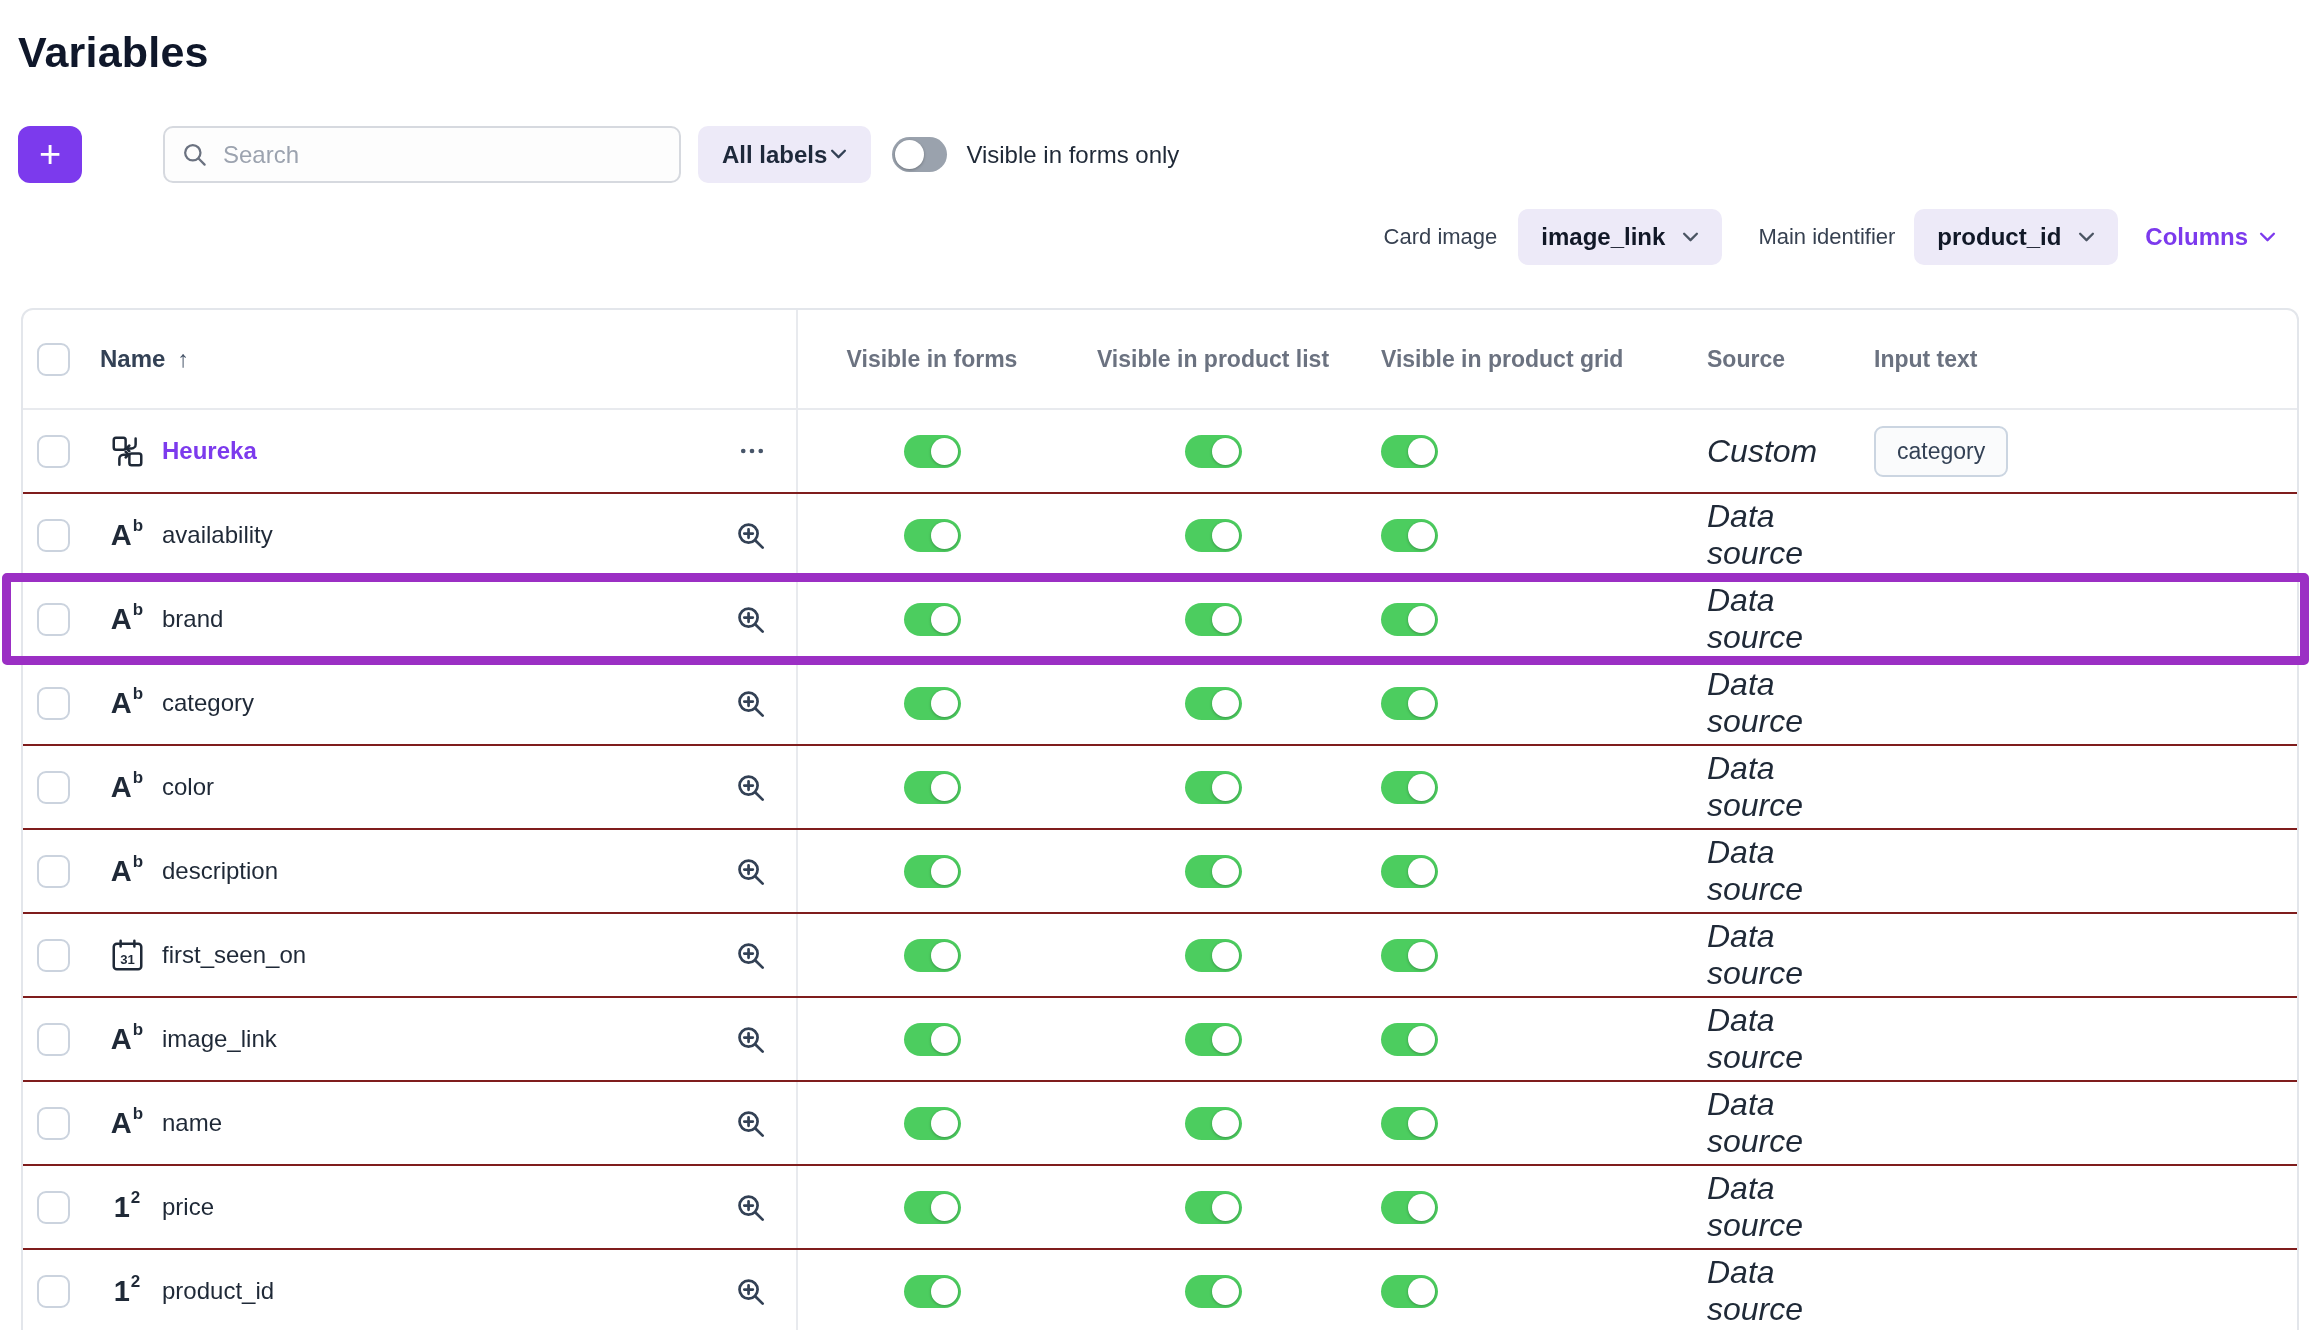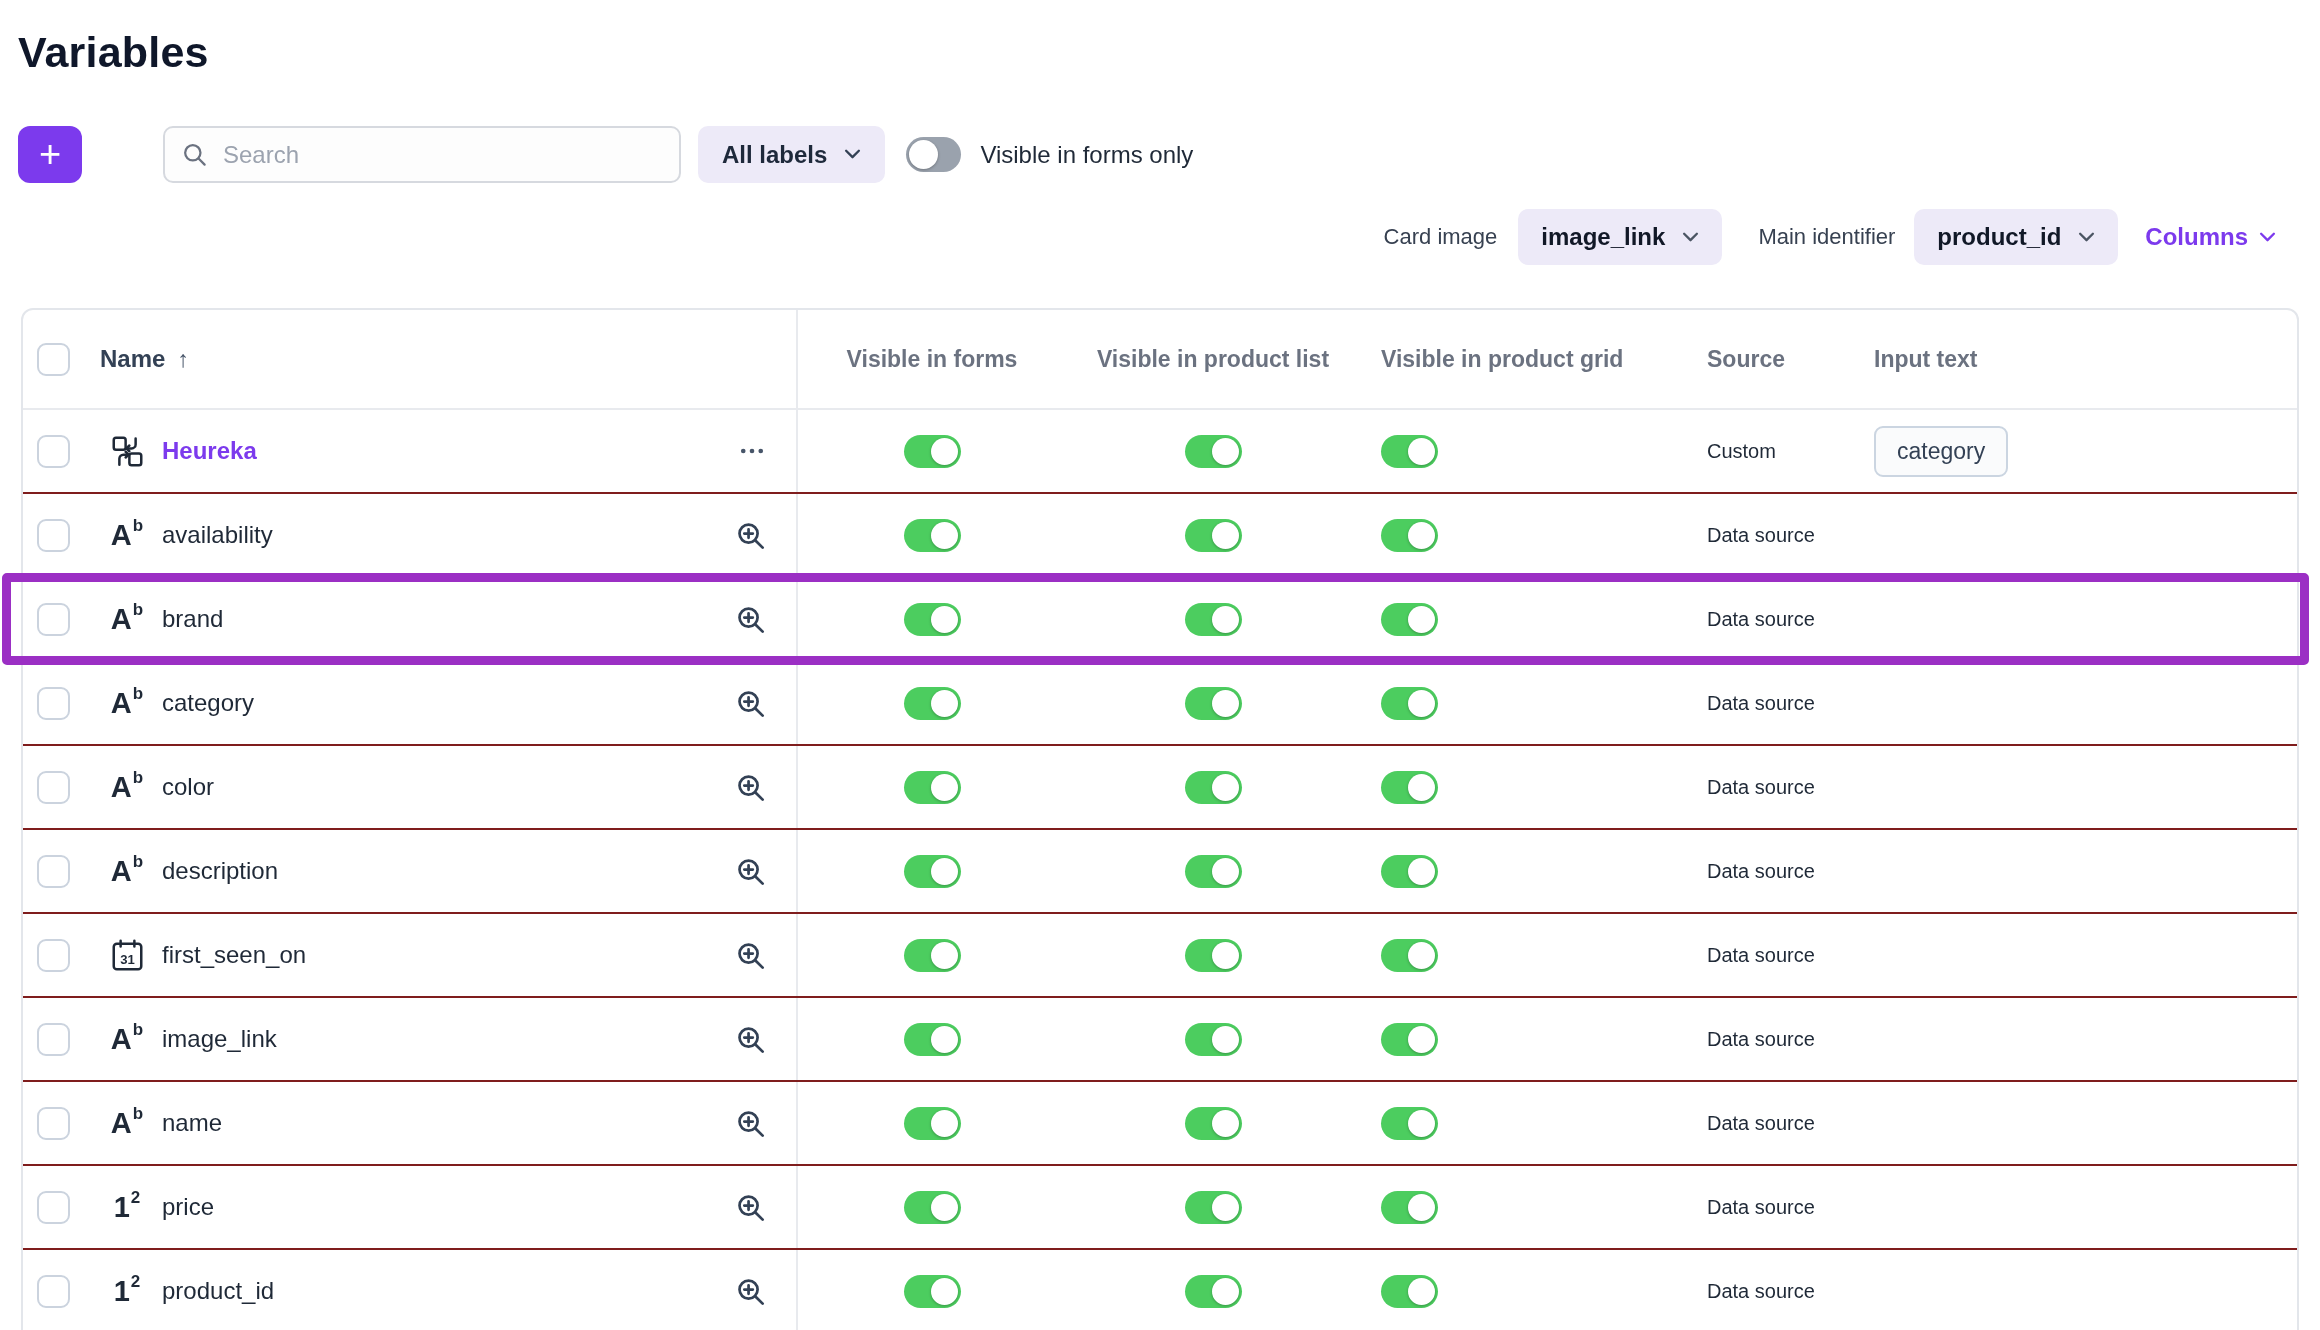--- a/index.html
+++ b/index.html
@@ -12,21 +12,21 @@
   .toolbar{display:flex;align-items:center;margin:50px 0 0 18px;height:57px;}
   .add-btn{width:64px;height:57px;border-radius:12px;background:#7C3AED;color:#fff;display:flex;
     align-items:center;justify-content:center;font-size:38px;font-weight:500;cursor:pointer;flex:none;}
   .search-box{margin-left:81px;width:498px;height:53px;border:2px solid #D6D9DF;border-radius:10px;
     background:#FDFDFD;display:flex;align-items:center;padding-left:16px;box-sizing:content-box;}
   .search-ic{width:27px;height:27px;fill:none;stroke:#6B7280;stroke-width:2;stroke-linecap:round;flex:none;}
   .search-box input{border:none;outline:none;background:transparent;margin-left:13px;width:420px;
     font-family:"Liberation Sans",sans-serif;font-size:24px;color:#111827;}
   .search-box input::placeholder{color:#9CA3AF;}
   .labels-btn{margin-left:17px;height:57px;padding:0 24px;background:#EDEAF8;border-radius:10px;
-    display:flex;align-items:center;gap:17px;font-size:24px;font-weight:700;color:#1E293B;cursor:pointer;}
+    display:flex;align-items:center;gap:3px;font-size:24px;font-weight:700;color:#1E293B;cursor:pointer;}
   .chev{width:17px;height:11px;fill:none;stroke:currentColor;stroke-width:2.2;stroke-linecap:round;stroke-linejoin:round;flex:none;}
   .labels-btn .chev{color:#334155;}
 
   .toggle{position:relative;width:57px;height:33px;border-radius:17px;flex:none;display:inline-block;cursor:pointer;}
   .toggle .knob{position:absolute;top:3px;width:27px;height:27px;border-radius:50%;background:#fff;
     box-shadow:0 1px 3px rgba(0,0,0,.28);}
   .toggle.on{background:#4CCD5F;} .toggle.on .knob{right:3px;}
   .toggle.off{background:#9AA2AD;} .toggle.off .knob{left:3px;}
   .toggle.big{width:55px;height:35px;border-radius:18px;margin-left:21px;}
   .toggle.big .knob{width:29px;height:29px;}
@@ -64,21 +64,21 @@
   .ticon{margin-left:36px;width:42px;flex:none;display:flex;align-items:center;justify-content:center;color:#1F2937;}
   .ab .g-main{font-size:29px;font-weight:800;color:#1F2937;font-style:normal;}
   .ab .g-sub{font-size:17px;font-weight:700;color:#1F2937;position:relative;top:-9px;margin-left:1px;font-style:normal;}
   .cust-ic,.cal-ic{width:35px;height:35px;fill:none;stroke:#1F2937;stroke-width:2;stroke-linecap:round;stroke-linejoin:round;}
   .cal-ic text{stroke:none;fill:#1F2937;font-size:10.5px;font-weight:700;font-family:"Liberation Sans",sans-serif;}
   .vname{margin-left:14px;font-size:24px;color:#1F2937;}
   .vname.link{color:#7C3AED;font-weight:700;cursor:pointer;}
   .action{margin-left:auto;margin-right:30px;display:flex;align-items:center;cursor:pointer;}
   .zoom-ic{width:31px;height:31px;fill:none;stroke:#334155;stroke-width:2.1;stroke-linecap:round;}
   .dots-ic{width:28px;height:28px;fill:#475569;}
-  .src{font-size:20px;color:#1F2937;}
+  .src{font-size:32px;color:#1F2937;font-style:italic;}
   .chip{padding:10px 21px;border:2px solid #CBD5E1;border-radius:9px;background:#FAFBFC;font-size:23px;color:#334155;cursor:pointer;}
 
   .row.hl::after{content:"";position:absolute;left:-21px;right:-12px;top:-5px;bottom:-5px;
     border:9px solid #9B2FC4;border-radius:5px;pointer-events:none;z-index:6;}
 </style>
 </head>
 <body>
 
 <div class="page">
 

